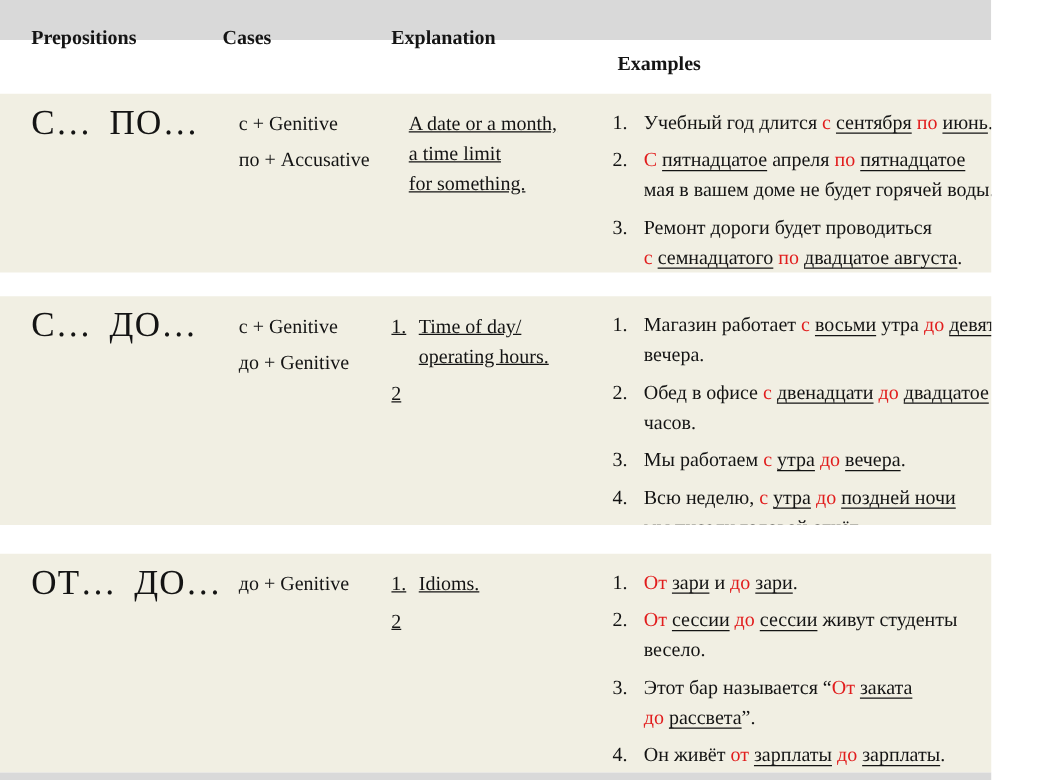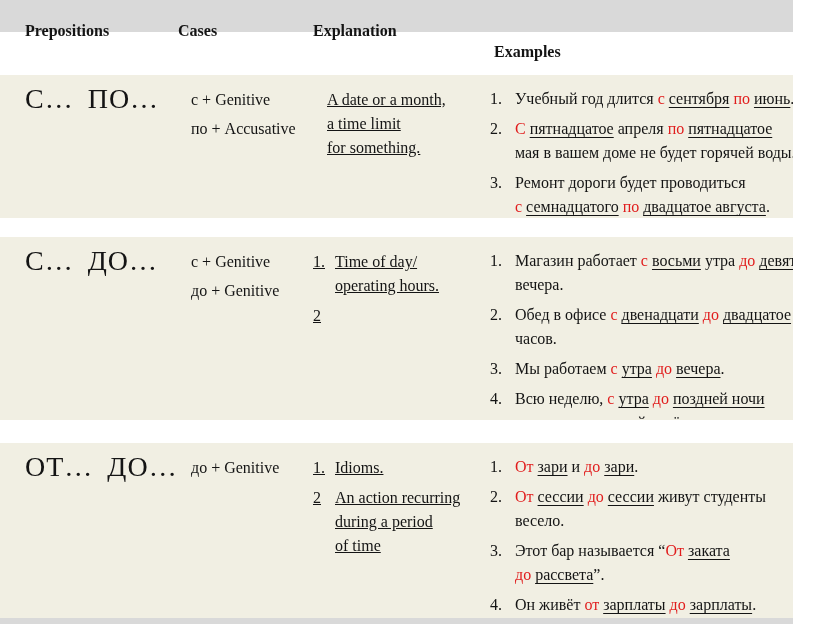--- a/index.html
+++ b/index.html
@@ -148,21 +148,20 @@
         <div class="cell cases-cell">
           <div class="cases-line">до + Genitive</div>
         </div>
         <div class="cell expl-cell">
           <div class="expl-item">
             <span class="expl-marker">1.</span>
             <span class="expl-text">Idioms.</span>
           </div>
           <div class="expl-item">
             <span class="expl-marker">2</span>
-            <span class="expl-text">An action recurring<br>during a period<br>of time</span>
           </div>
         </div>
         <div class="cell ex-cell">
           <div class="ex-item">
             <span class="ex-marker">1.</span>
             <span class="ex-text"><span class="seg-r">От</span> <span class="seg-u">зари</span> и <span class="seg-r">до</span> <span class="seg-u">зари</span>.</span>
           </div>
           <div class="ex-item">
             <span class="ex-marker">2.</span>
             <span class="ex-text"><span class="seg-r">От</span> <span class="seg-u">сессии</span> <span class="seg-r">до</span> <span class="seg-u">сессии</span> живут студенты<br>весело.</span>

